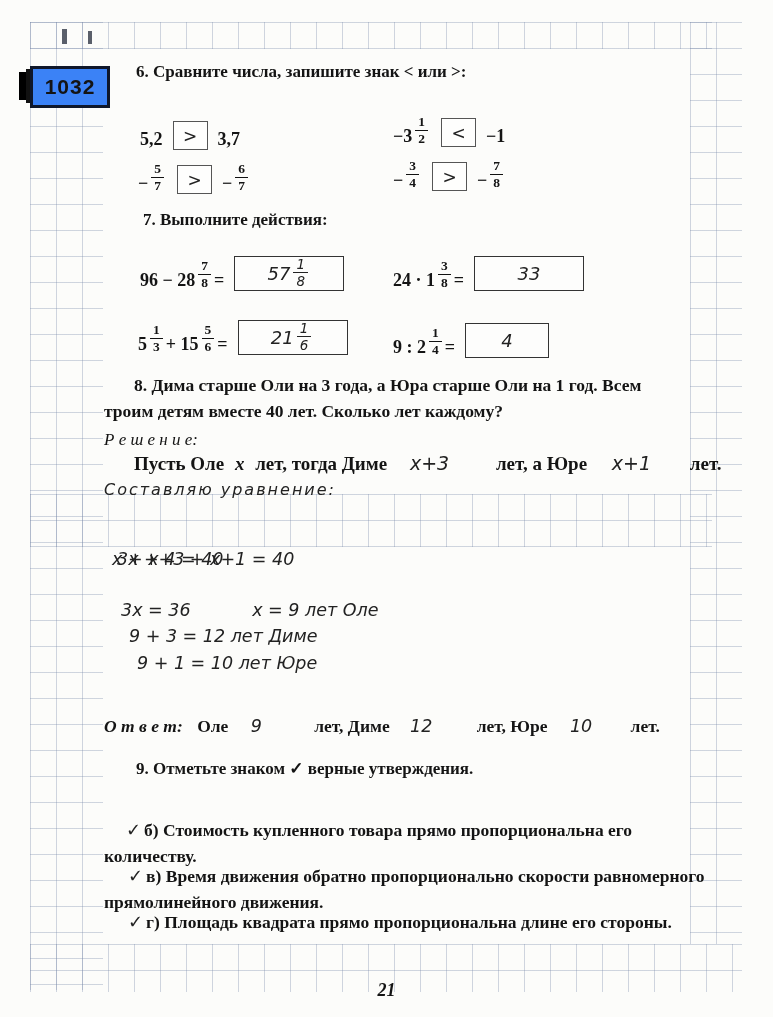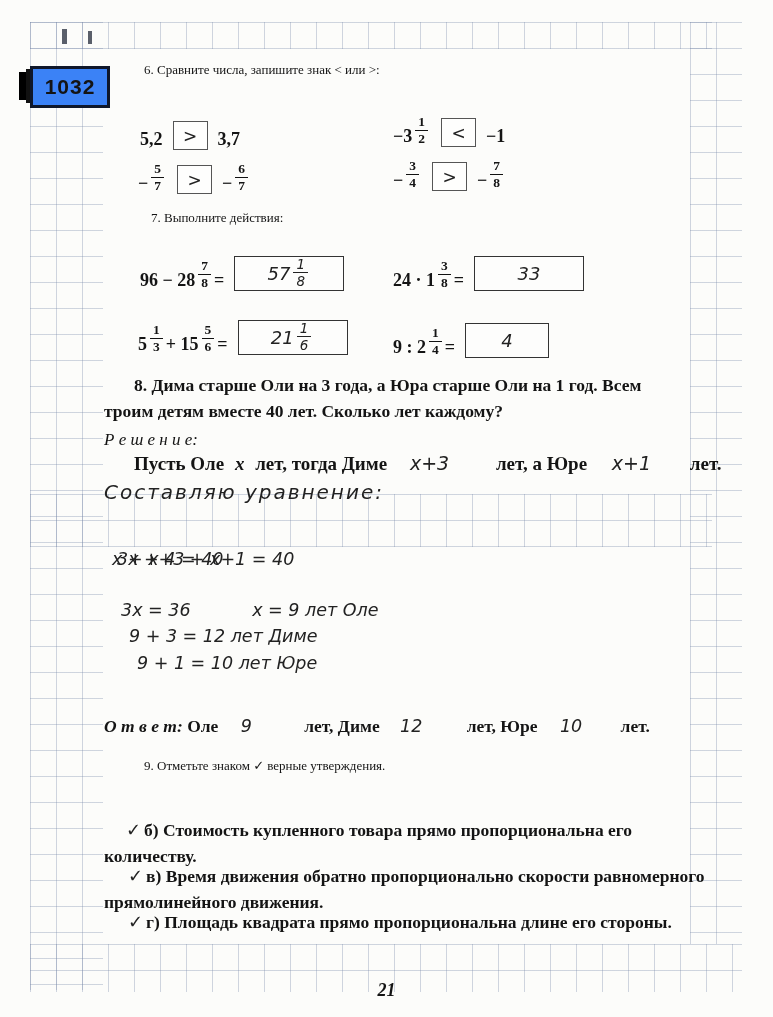--- a/index.html
+++ b/index.html
@@ -22,34 +22,34 @@
   .tick{position:absolute;background:#5a5f6a;}
   .badge{
     position:absolute;left:30px;top:66px;width:74px;height:36px;
     border:3px solid #0f172a;background:#3b82f6;
     display:flex;align-items:center;justify-content:center;
     font-family:"Liberation Sans","DejaVu Sans",sans-serif;
     font-weight:bold;font-size:21px;letter-spacing:1px;
   }
   .badge::before{content:"";position:absolute;left:-14px;top:3px;width:8px;height:28px;background:#000;}
   .badge::after{content:"";position:absolute;left:-7px;top:0px;width:4px;height:34px;background:#111;}
-  .t-title{position:absolute;font-weight:normal;font-size:13px;margin-left:8px;}
+  .t-title{position:absolute;font-weight:bold;font-size:17px;}
   .cmp,.expr{position:absolute;display:flex;align-items:flex-end;font-weight:bold;font-size:18px;height:48px;white-space:nowrap;}
   .frac{display:inline-block;text-align:center;vertical-align:middle;line-height:1.05;font-size:13.5px;margin:0 3px;position:relative;top:-1px;font-weight:bold;}
   .fn{display:block;padding:0 3px 1px;}
   .fd{display:block;border-top:1.5px solid #111;padding:1px 3px 0;}
   .sbox{display:inline-flex;align-items:center;justify-content:center;width:33px;height:27px;border:1.3px solid #555;margin:0 10px;font-size:17px;background:rgba(255,255,255,.6);}
   .abox{display:inline-flex;align-items:center;justify-content:center;min-width:88px;height:33px;border:1.4px solid #333;margin-left:10px;padding:0 10px;background:rgba(255,255,255,.4);}
   .hw{font-family:"DejaVu Sans",sans-serif;font-style:italic;font-weight:normal;color:#222;}
   .hw .frac{font-weight:normal;}
   .hw .fd{border-top-color:#222;}
   .stmt{position:absolute;font-weight:bold;font-size:17.5px;line-height:1.5;}
   .indent{text-indent:30px;}
   .label-sp{position:absolute;font-style:italic;font-size:17px;}
-  .eq-label{position:absolute;font-size:20px;letter-spacing:2px;}
+  .eq-label{position:absolute;font-size:16px;letter-spacing:2px;}
   .work-line{position:absolute;font-size:17.5px;white-space:nowrap;}
   .ans-line{position:absolute;font-weight:bold;font-size:17.5px;white-space:nowrap;}
   .ans-line .lbl{font-style:italic;}
   .given{position:absolute;font-weight:bold;font-size:19px;white-space:nowrap;}
   .given .var{font-style:italic;}
   .ib{display:inline-block;}
   .check{font-family:"DejaVu Sans",sans-serif;font-weight:bold;font-size:18px;font-style:normal;margin-right:3px;}
   .pageno{position:absolute;left:0;top:980px;width:100%;text-align:center;font-style:italic;font-weight:bold;font-size:18px;}
 </style>
 </head>
@@ -206,21 +206,21 @@
   <div class="work-line hw" style="left:117px;top:549px;">3x + 4 = 40</div>
   <div class="work-line hw" style="left:121px;top:600px;">
     <span>3x = 36</span>
     <span style="margin-left:56px;margin-top:48px;">x  = 9 лет Оле</span>
   </div>
   <div class="work-line hw" style="left:129px;top:626px;">9 + 3 = 12 лет Диме</div>
   <div class="work-line hw" style="left:137px;top:653px;">9 + 1 = 10 лет Юре</div>
 
   <div class="ans-line" style="left:104px;top:716px;">
     <span class="ib lbl">О т в е т:</span>
-    <span class="ib" style="">Оле</span>
+    <span class="ib" style="margin-left:10px;">Оле</span>
     <span class="ib hw" style="margin-left:18px;">9</span>
     <span class="ib" style="margin-left:48px;">лет, Диме</span>
     <span class="ib hw" style="margin-left:16px;">12</span>
     <span class="ib" style="margin-left:40px;">лет, Юре</span>
     <span class="ib hw" style="margin-left:18px;">10</span>
     <span class="ib" style="margin-left:34px;">лет.</span>
   </div>
 
   <div class="t-title" style="left:136px;top:758px;">9. Отметьте знаком ✓ верные утверждения.</div>
 

